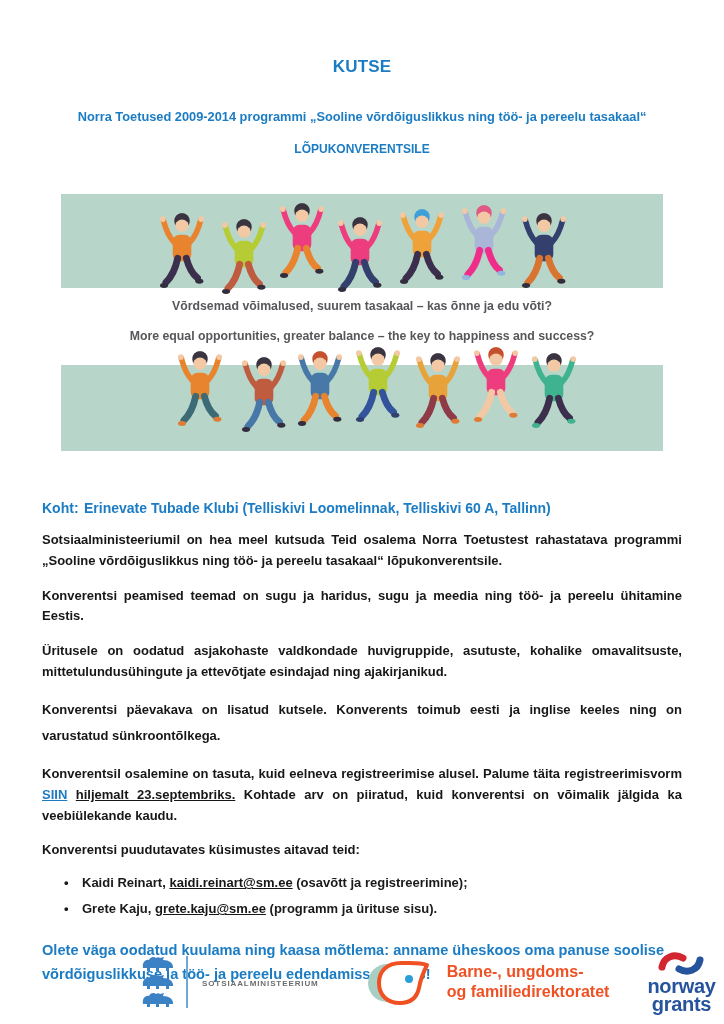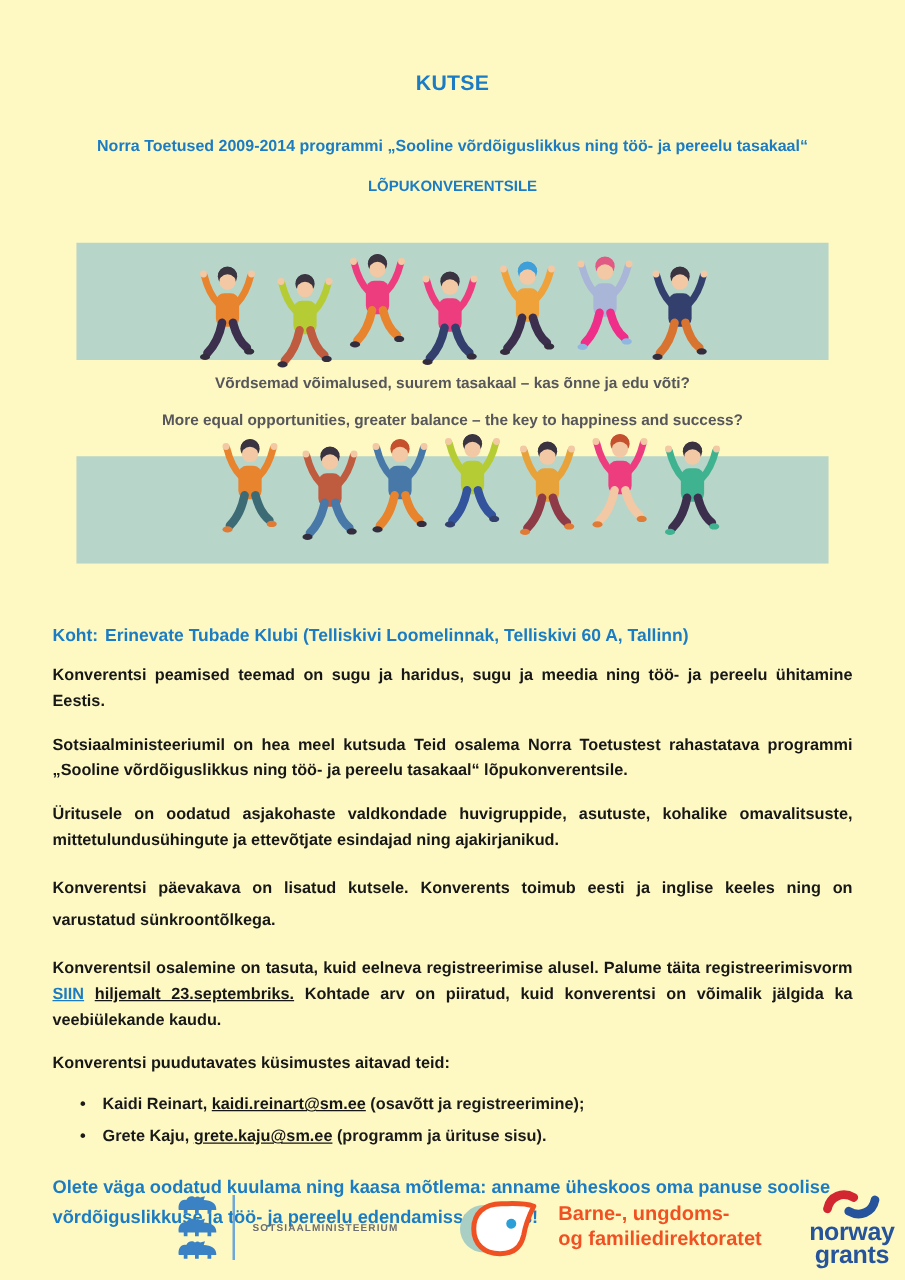--- a/index.html
+++ b/index.html
@@ -1,18 +1,18 @@
 <!DOCTYPE html>
 <html><head>
 <meta charset="utf-8">
 <style>
   * { margin:0; padding:0; box-sizing:border-box; }
   html,body { background:#e9e9e9; }
   .page {
-    width:724px; height:1024px; background:#fef9c3; margin:0 auto;
+    width:724px; height:1024px; background:#ffffff; margin:0 auto;
     font-family:"Liberation Sans", sans-serif; color:#1a1a1a;
     position:relative; overflow:hidden;
   }
   
   .header { text-align:center; padding-top:57px; }
   .doc-title { font-size:17px; font-weight:bold; color:#1b7cc4; letter-spacing:.2px; }
   .doc-subtitle { font-size:12.8px; font-weight:bold; color:#1b7cc4; margin-top:32px; }
   .doc-subtitle2 { font-size:12px; font-weight:bold; color:#1b7cc4; margin-top:18px; }
   
   .banner { position:relative; width:602px; height:281px; margin:38px auto 0; }
@@ -102,22 +102,22 @@
   </div>
 
   <div class="details">
     <div class="detail-row">
       <span class="detail-label">Koht:</span>
       <span>Erinevate Tubade Klubi (Telliskivi Loomelinnak, Telliskivi 60 A, Tallinn)</span>
     </div>
   </div>
 
   <div class="body-text">
+    <p>Sotsiaalministeeriumil on hea meel kutsuda Teid osalema Norra Toetustest rahastatava programmi „Sooline võrdõiguslikkus ning töö- ja pereelu tasakaal“ lõpukonverentsile.</p>
     <p>Konverentsi peamised teemad on sugu ja haridus, sugu ja meedia ning töö- ja pereelu ühitamine Eestis.</p>
-    <p>Sotsiaalministeeriumil on hea meel kutsuda Teid osalema Norra Toetustest rahastatava programmi „Sooline võrdõiguslikkus ning töö- ja pereelu tasakaal“ lõpukonverentsile.</p>
     <p>Üritusele on oodatud asjakohaste valdkondade huvigruppide, asutuste, kohalike omavalitsuste, mittetulundusühingute ja ettevõtjate esindajad ning ajakirjanikud.</p>
     <p class="wide">Konverentsi päevakava on lisatud kutsele. Konverents toimub eesti ja inglise keeles ning on varustatud sünkroontõlkega.</p>
     <p><span>Konverentsil osalemine on tasuta, kuid eelneva registreerimise alusel. Palume täita registreerimisvorm</span> <a class="link-blue u">SIIN</a> <span class="u">hiljemalt 23.septembriks.</span> <span>Kohtade arv on piiratud, kuid konverentsi on võimalik jälgida ka veebiülekande kaudu.</span></p>
     <p>Konverentsi puudutavates küsimustes aitavad teid:</p>
 
     <ul class="contact-list">
       <li><span>Kaidi Reinart,</span> <a class="mail">kaidi.reinart@sm.ee</a> <span>(osavõtt ja registreerimine);</span></li>
       <li><span>Grete Kaju,</span> <a class="mail">grete.kaju@sm.ee</a> <span>(programm ja ürituse sisu).</span></li>
     </ul>
 

